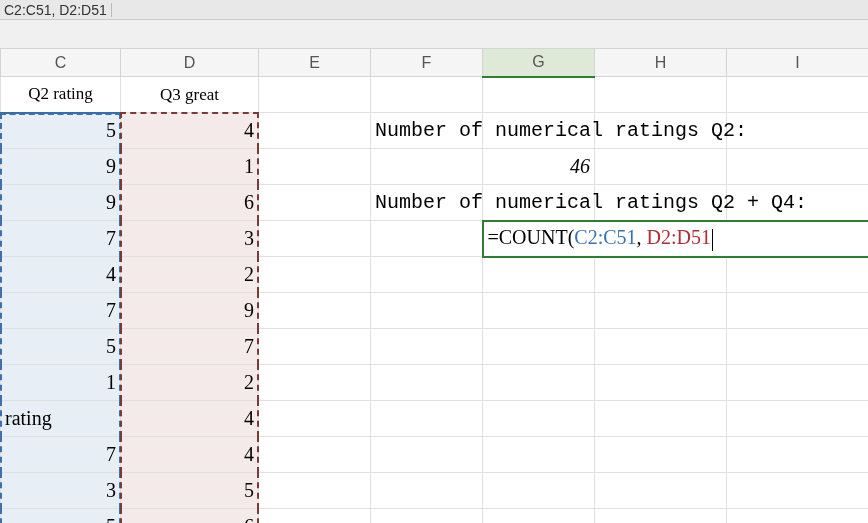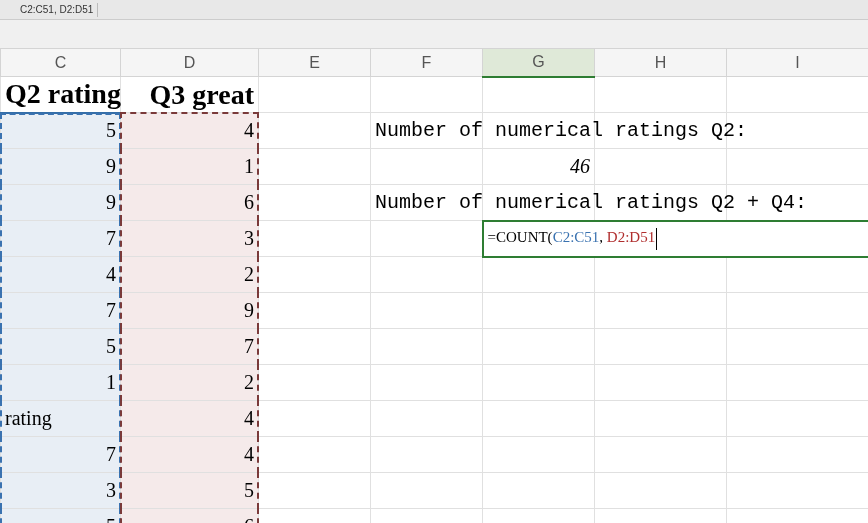--- a/index.html
+++ b/index.html
@@ -8,23 +8,23 @@
     font-family: Georgia, 'Times New Roman', serif;
     background: #f0f0f0;
     width: 868px; height: 523px;
     overflow: hidden;
   }
   .namebox-bar {
     height: 20px;
     background: #e8e8e8;
     border-bottom: 1px solid #ccc;
     font-family: Arial, sans-serif;
-    font-size: 10px;
+    font-size: 14px;
     color: #333;
-    padding: 3px 20px;
+    padding: 3px 4px;
     display: flex; align-items: center;
   }
   .namebox-bar .divider { width:1px; height:14px; background:#bbb; margin:0 4px; }
   .spacer { height: 28px; }
   .sheet {
     background: #fff;
     position: relative;
   }
   table {
     border-collapse: collapse;
@@ -52,23 +52,23 @@
     font-size: 20px;
     color: #000;
     padding: 0 4px;
     text-align: right;
     vertical-align: middle;
     white-space: nowrap;
     overflow: visible;
     position: relative;
   }
   td.hdr {
-    font-weight: bold;
-    text-align: right;
-    font-size: 28px;
+    font-weight: normal;
+    text-align: center;
+    font-size: 17px;
     border-bottom: 1px solid #e0e0e0;
   }
   td.hdr.c { border-bottom: 2px solid #356ea8; }
   td.text-left { text-align: left; }
   td.sel-c { background: #e8eef5; }
   td.sel-d { background: #f5eaea; }
   .overflow {
     position: absolute;
     left: 4px; top: 0; bottom: 0;
     display: flex; align-items: center;
@@ -89,21 +89,21 @@
   .ants-red::after  { border-color: #7a3a3a; }
   
   .ants-mid.ants-blue::after, .ants-mid.ants-red::after { border-top: none; border-bottom: none; }
   .ants-top.ants-blue::after, .ants-top.ants-red::after { border-bottom: none; }
   
   td.formula-cell {
     border: 2px solid #2e7d32;
     text-align: left;
     padding-left: 4px;
     background: #fff;
-    font-size: 15px;
+    font-size: 20px;
   }
   .formula-black { color: #000; }
   .formula-blue  { color: #3a72b0; }
   .formula-red   { color: #b02e2e; }
   .formula-caret {
     display: inline-block; width: 1px; height: 22px;
     background: #000; vertical-align: middle; margin-left: 1px;
   }
   
   .fx-tooltip {

